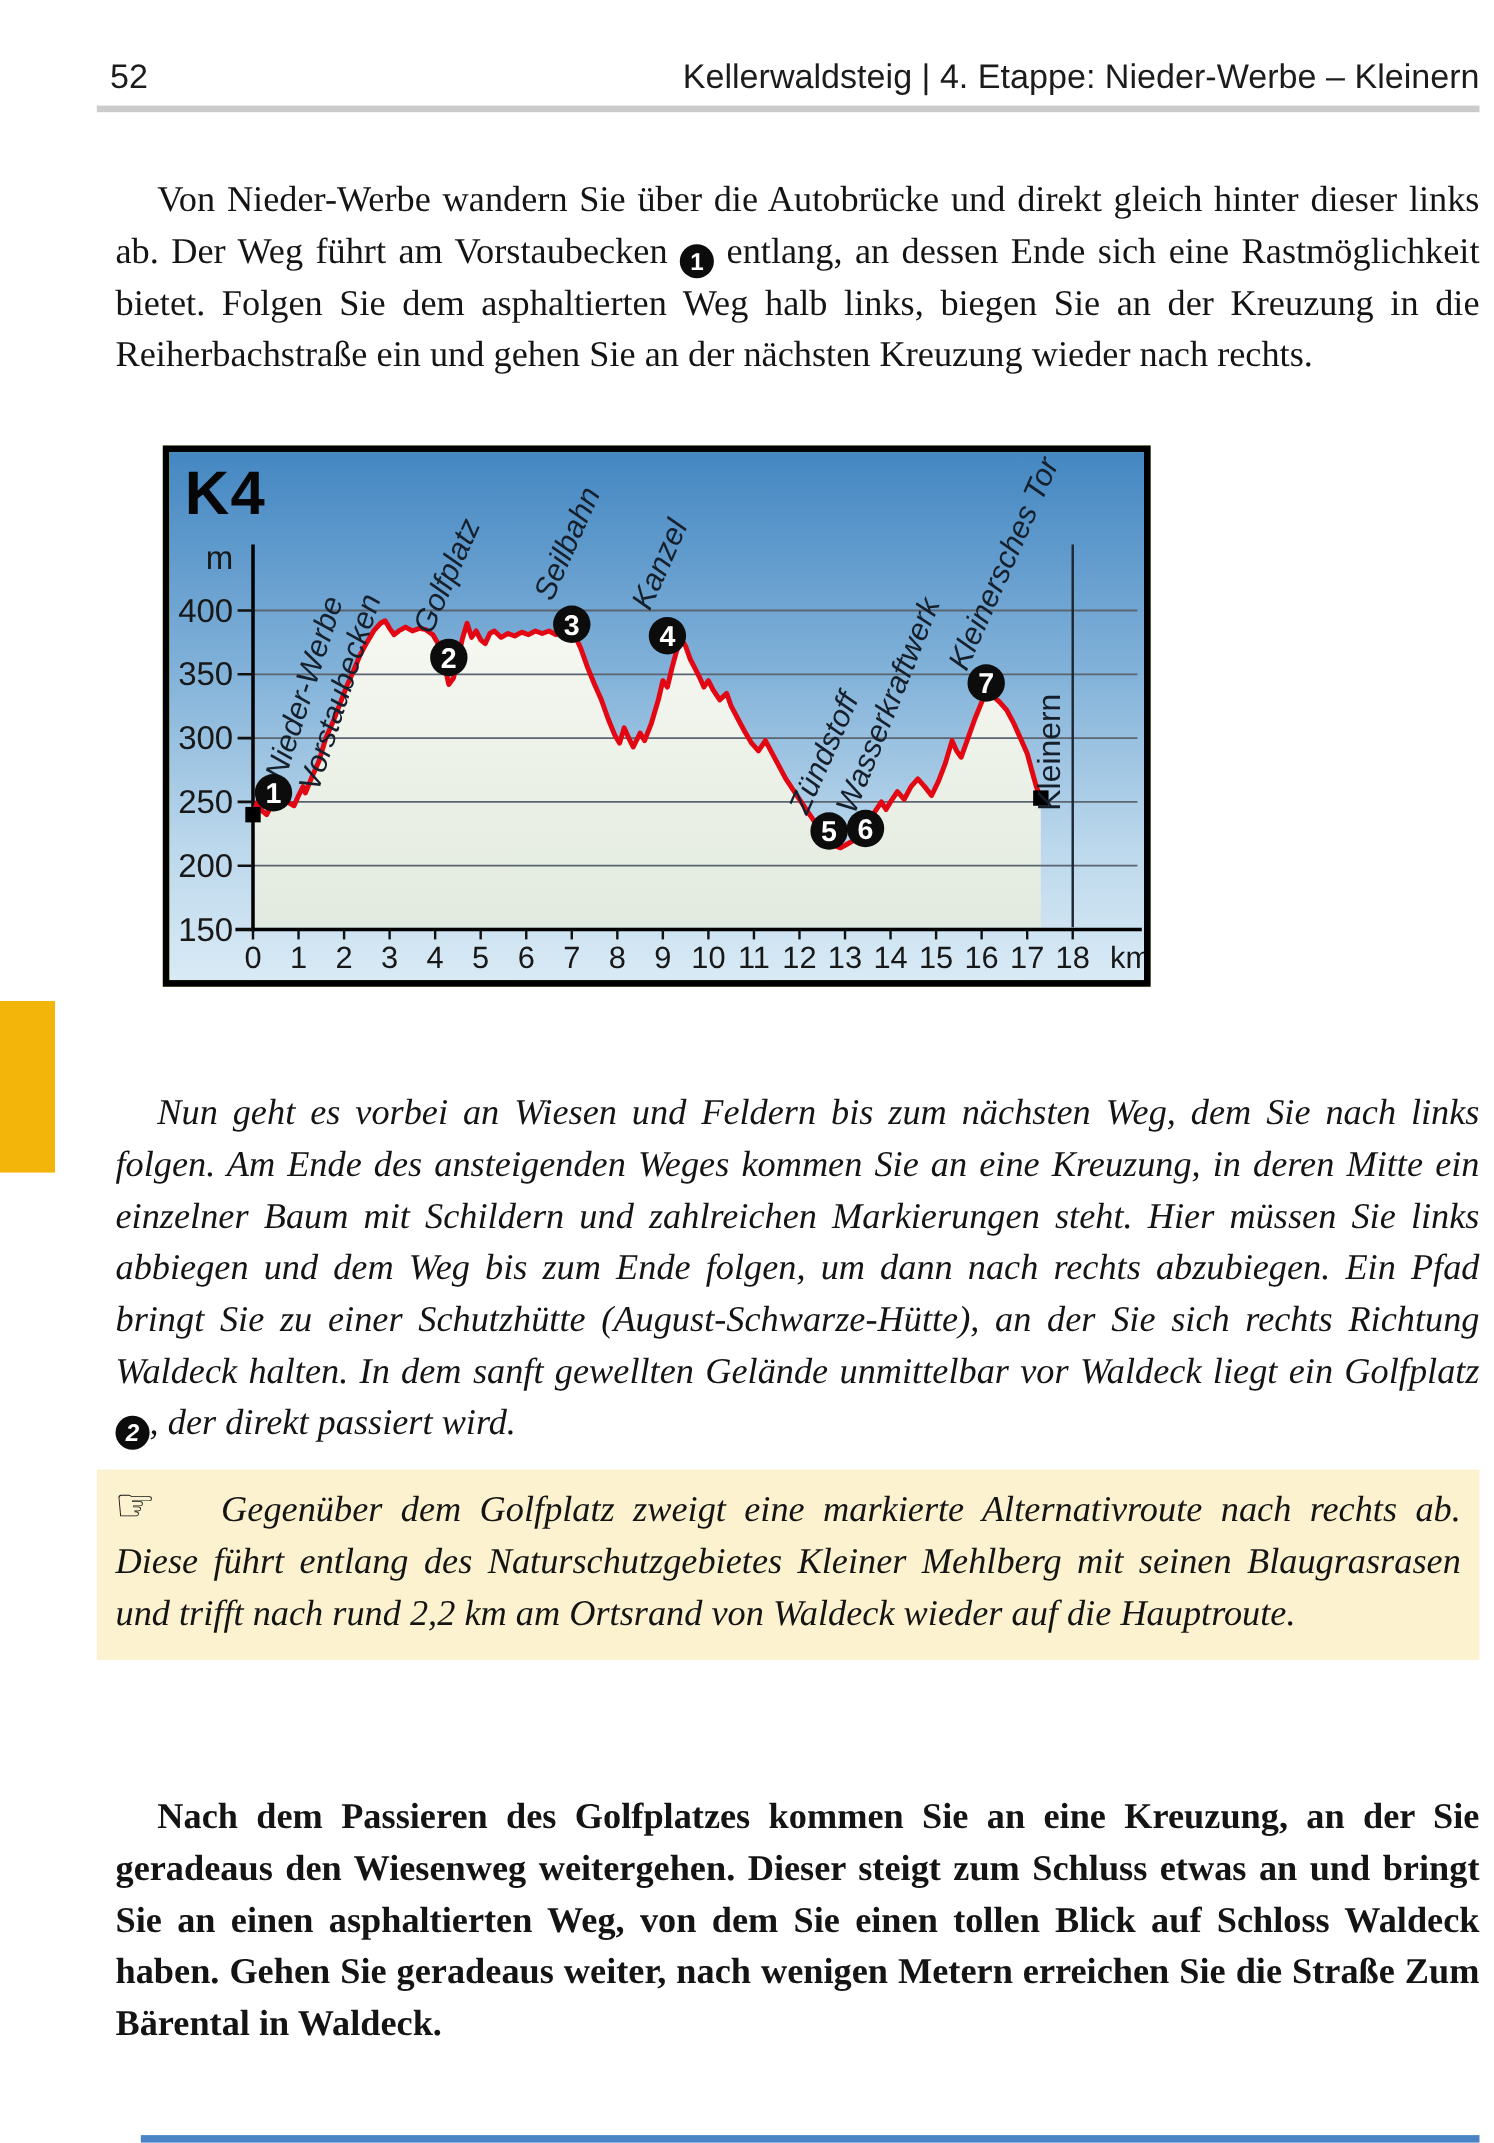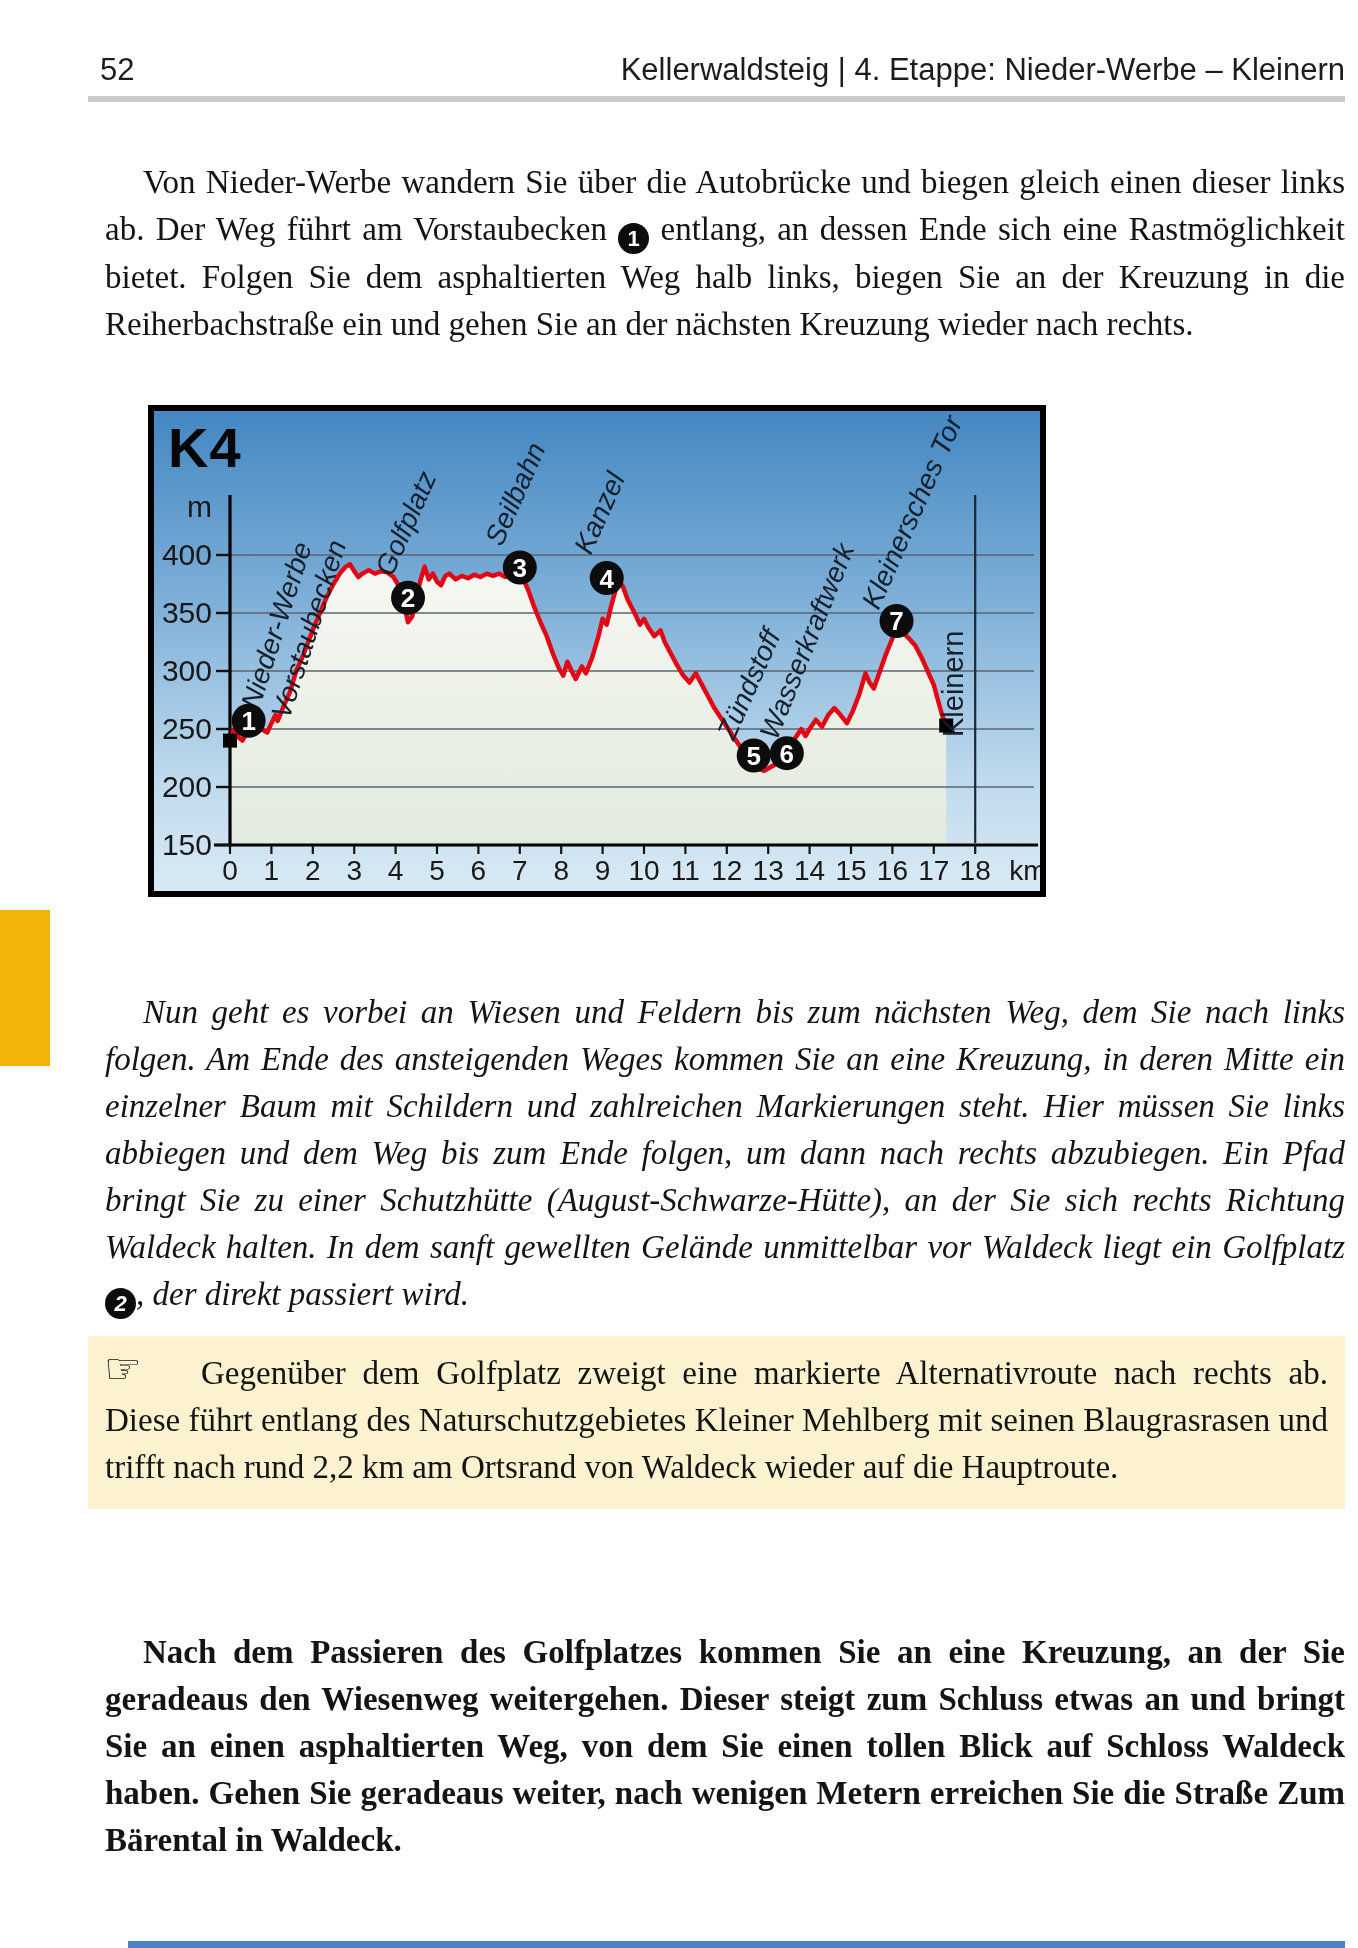--- a/index.html
+++ b/index.html
@@ -41,37 +41,37 @@
     font-family:"Liberation Sans",sans-serif;font-weight:bold;
     font-size:56px;color:#060606;letter-spacing:1px;
   }
   .edge-tab{position:absolute;left:0;top:910px;width:50px;height:156px;}
   .infobox{
     position:absolute;left:88px;top:1336px;width:1257px;box-sizing:border-box;
     padding:14px 17px 18px 17px;
   }
   .infobox-text{
     position:relative;margin:0;text-align:justify;
-    font-size:33px;line-height:47px;text-indent:96px;color:#141414;
+    font-size:33px;line-height:47px;text-indent:96px;color:#141414;font-style:italic;
   }
   .info-symbol{
     position:absolute;left:16px;top:8px;font-size:42px;
     font-family:"DejaVu Sans",sans-serif;color:#111111;
   }
   .bottom-strip{position:absolute;left:128px;top:1941px;width:1217px;height:7px;}
   svg text{user-select:none;}
 </style>
 </head>
 <body>
 
 <div class="header-num">52</div>
 <div class="header-title">Kellerwaldsteig | 4. Etappe: Nieder-Werbe – Kleinern</div>
 <div class="header-rule"></div>
 
-<p class="para indent" id="p1"><span>Von Nieder-Werbe wandern Sie über die Autobrücke und biegen gleich einen dieser links ab. Der Weg führt am Vorstaubecken</span>
+<p class="para indent" id="p1"><span>Von Nieder-Werbe wandern Sie über die Autobrücke und direkt gleich hinter dieser links ab. Der Weg führt am Vorstaubecken</span>
 <span class="wp-inline"><span>1</span></span>
 <span>entlang, an dessen Ende sich eine Rastmöglichkeit bietet. Folgen Sie dem asphaltierten Weg halb links, biegen Sie an der Kreuzung in die Reiherbachstraße ein und gehen Sie an der nächsten Kreuzung wieder nach rechts.</span></p>
 
 <div class="chart-box">
   <div id="k4">K4</div>
   <svg id="elev-svg" viewBox="0 0 886 480" width="886" height="480">
     <defs>
       <linearGradient id="sky" x1="0" y1="0" x2="0" y2="1">
         <stop offset="0" stop-color="#4487c2"></stop>
         <stop offset="0.4" stop-color="#7fb0d8"></stop>

